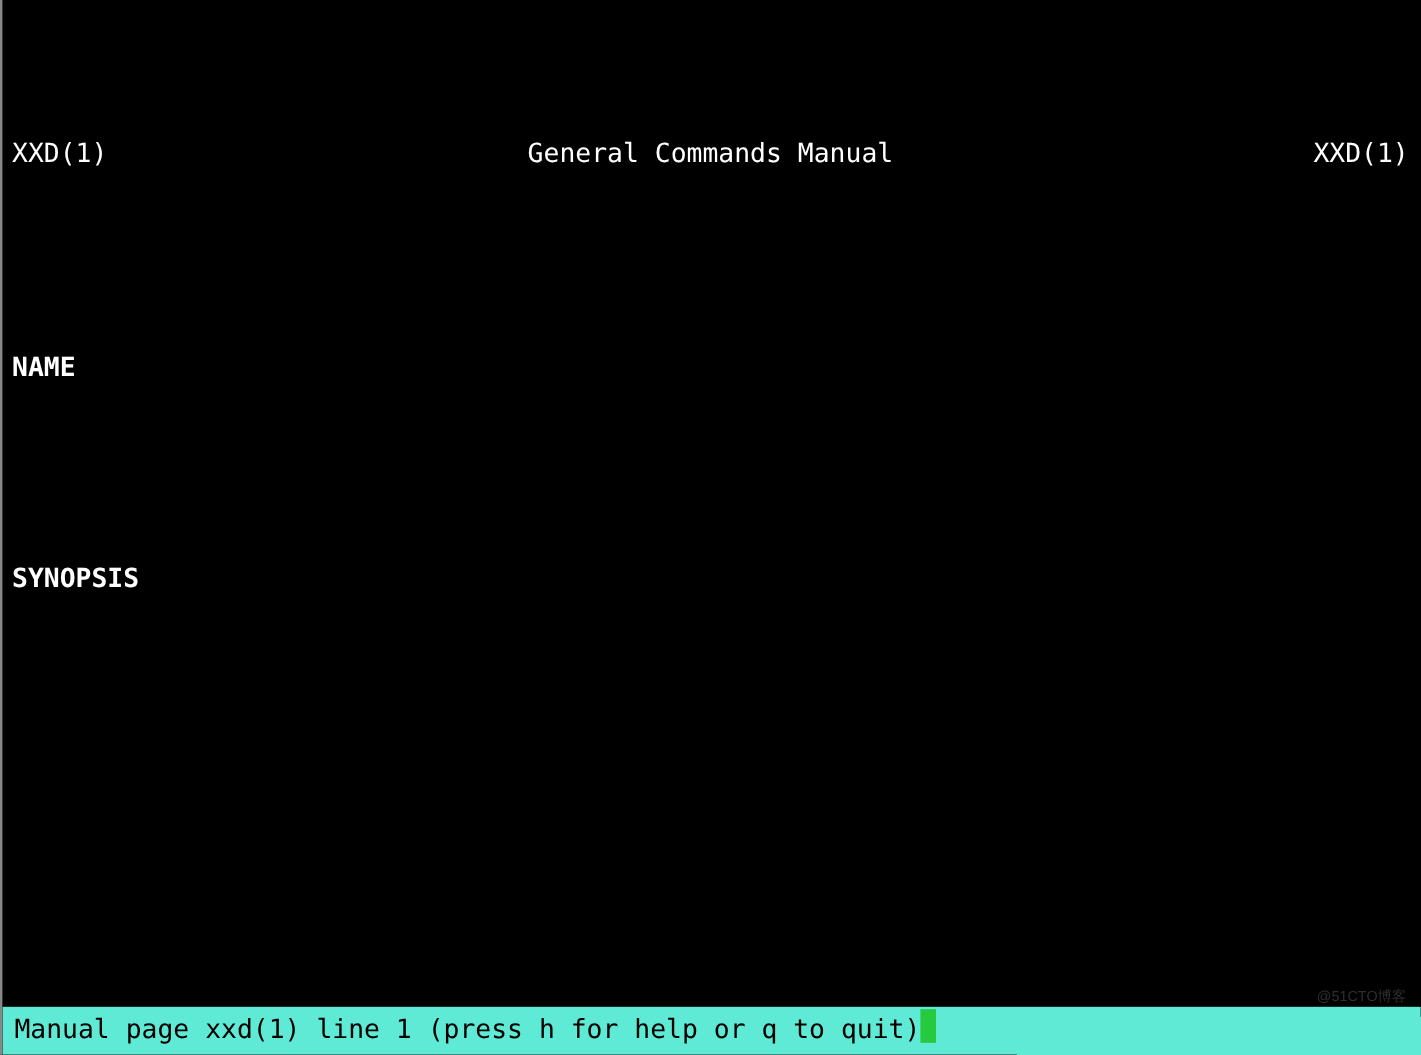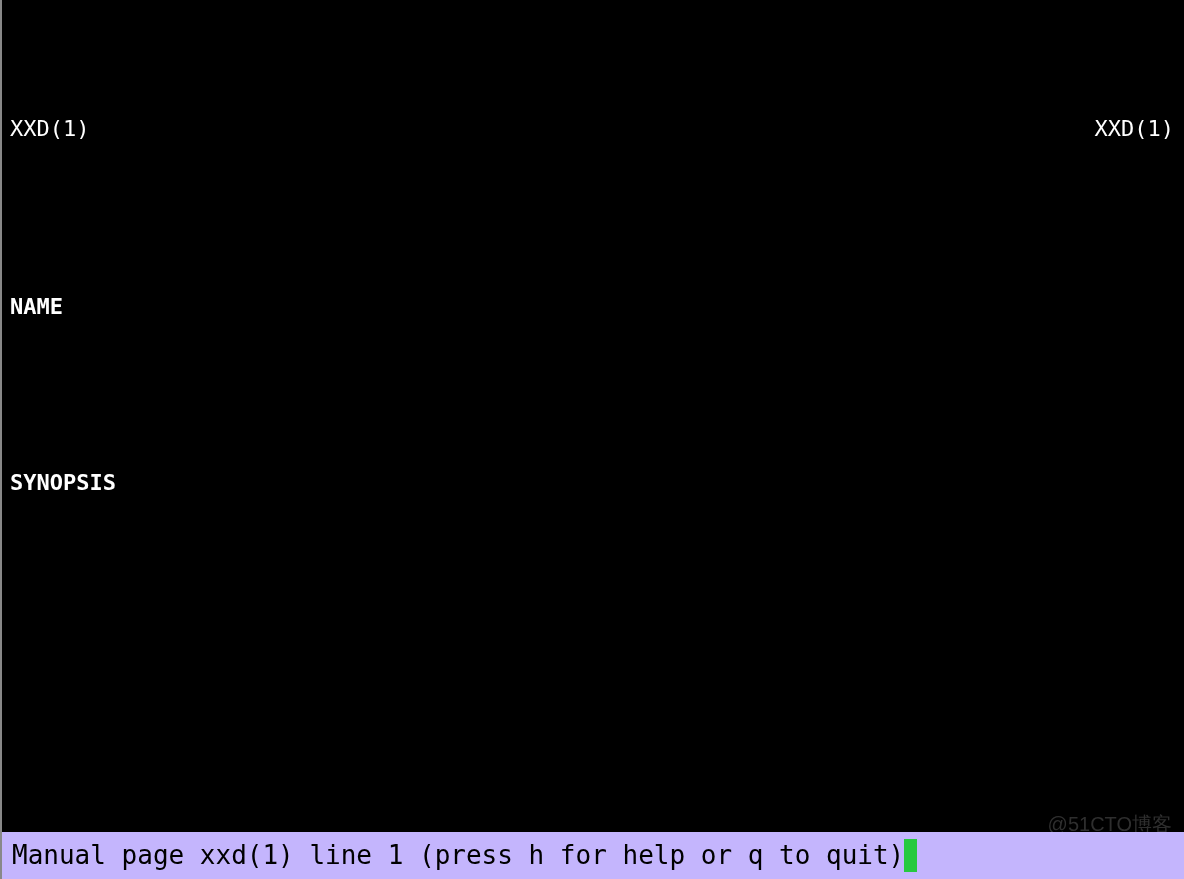--- a/index.html
+++ b/index.html
@@ -35,53 +35,53 @@
     padding-left: 100px;
     padding-right: 4px;
     text-align: justify;
   }
   .syn-line { padding-left: 100px; }
   .statusbar {
     position: absolute;
     left: 0;
     bottom: 0;
     width: 100%;
-    background: #c4b5fd;
+    background: #5eead4;
     color: #000;
     font-family: inherit;
-    font-size: 26px;
+    font-size: 22px;
     padding: 2px 6px 2px 10px;
     display: flex;
-    align-items: center;
   }
   .cursor {
     display: inline-block;
     width: 13px;
     height: 1.3em;
     background: #27c93f;
     vertical-align: middle;
     margin-left: 0;
   }
   .watermark {
     position: absolute;
     right: 12px;
     bottom: 38px;
     color: #555;
-    font-size: 20px;
+    font-size: 12px;
     font-family: sans-serif;
     opacity: 0.55;
   }
 </style>
 </head>
 <body>
 
 <div class="terminal">
 
   <div class="header-line">
     <span>XXD(1)</span>
+    <span>General Commands Manual</span>
     <span>XXD(1)</span>
   </div>
 
   <div class="section-head first">NAME</div>
 
   <div class="section-head">SYNOPSIS</div>
   
   
 
   

